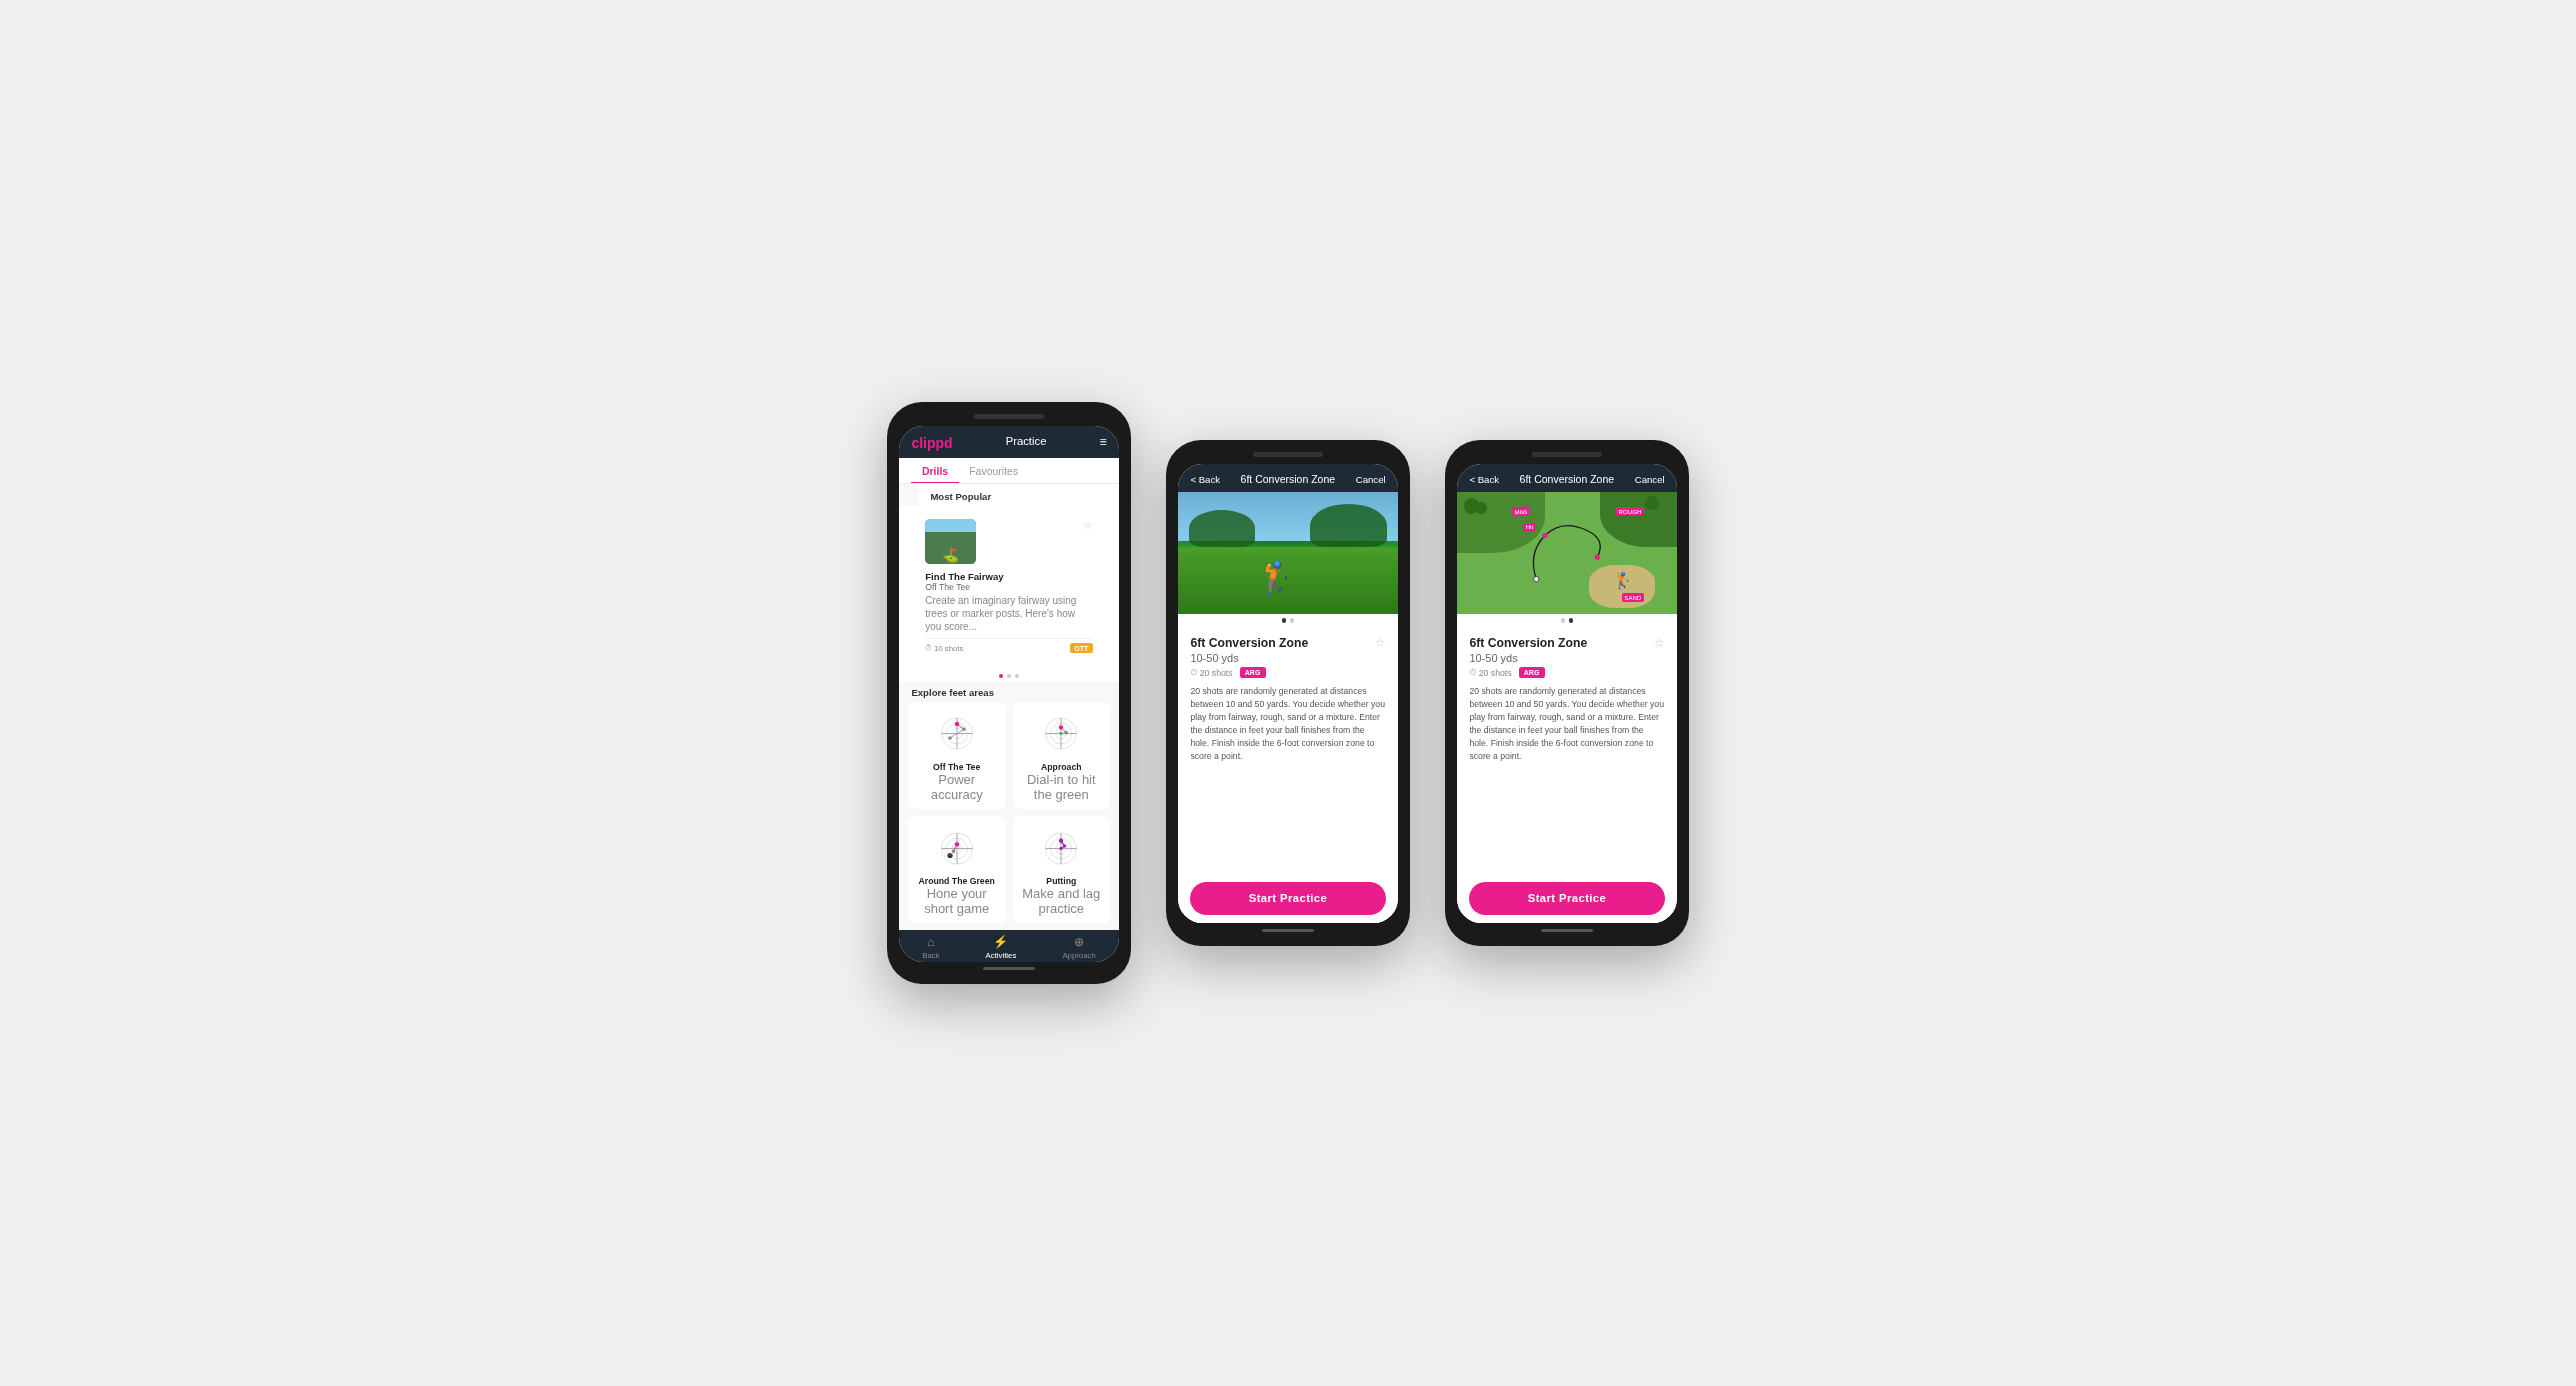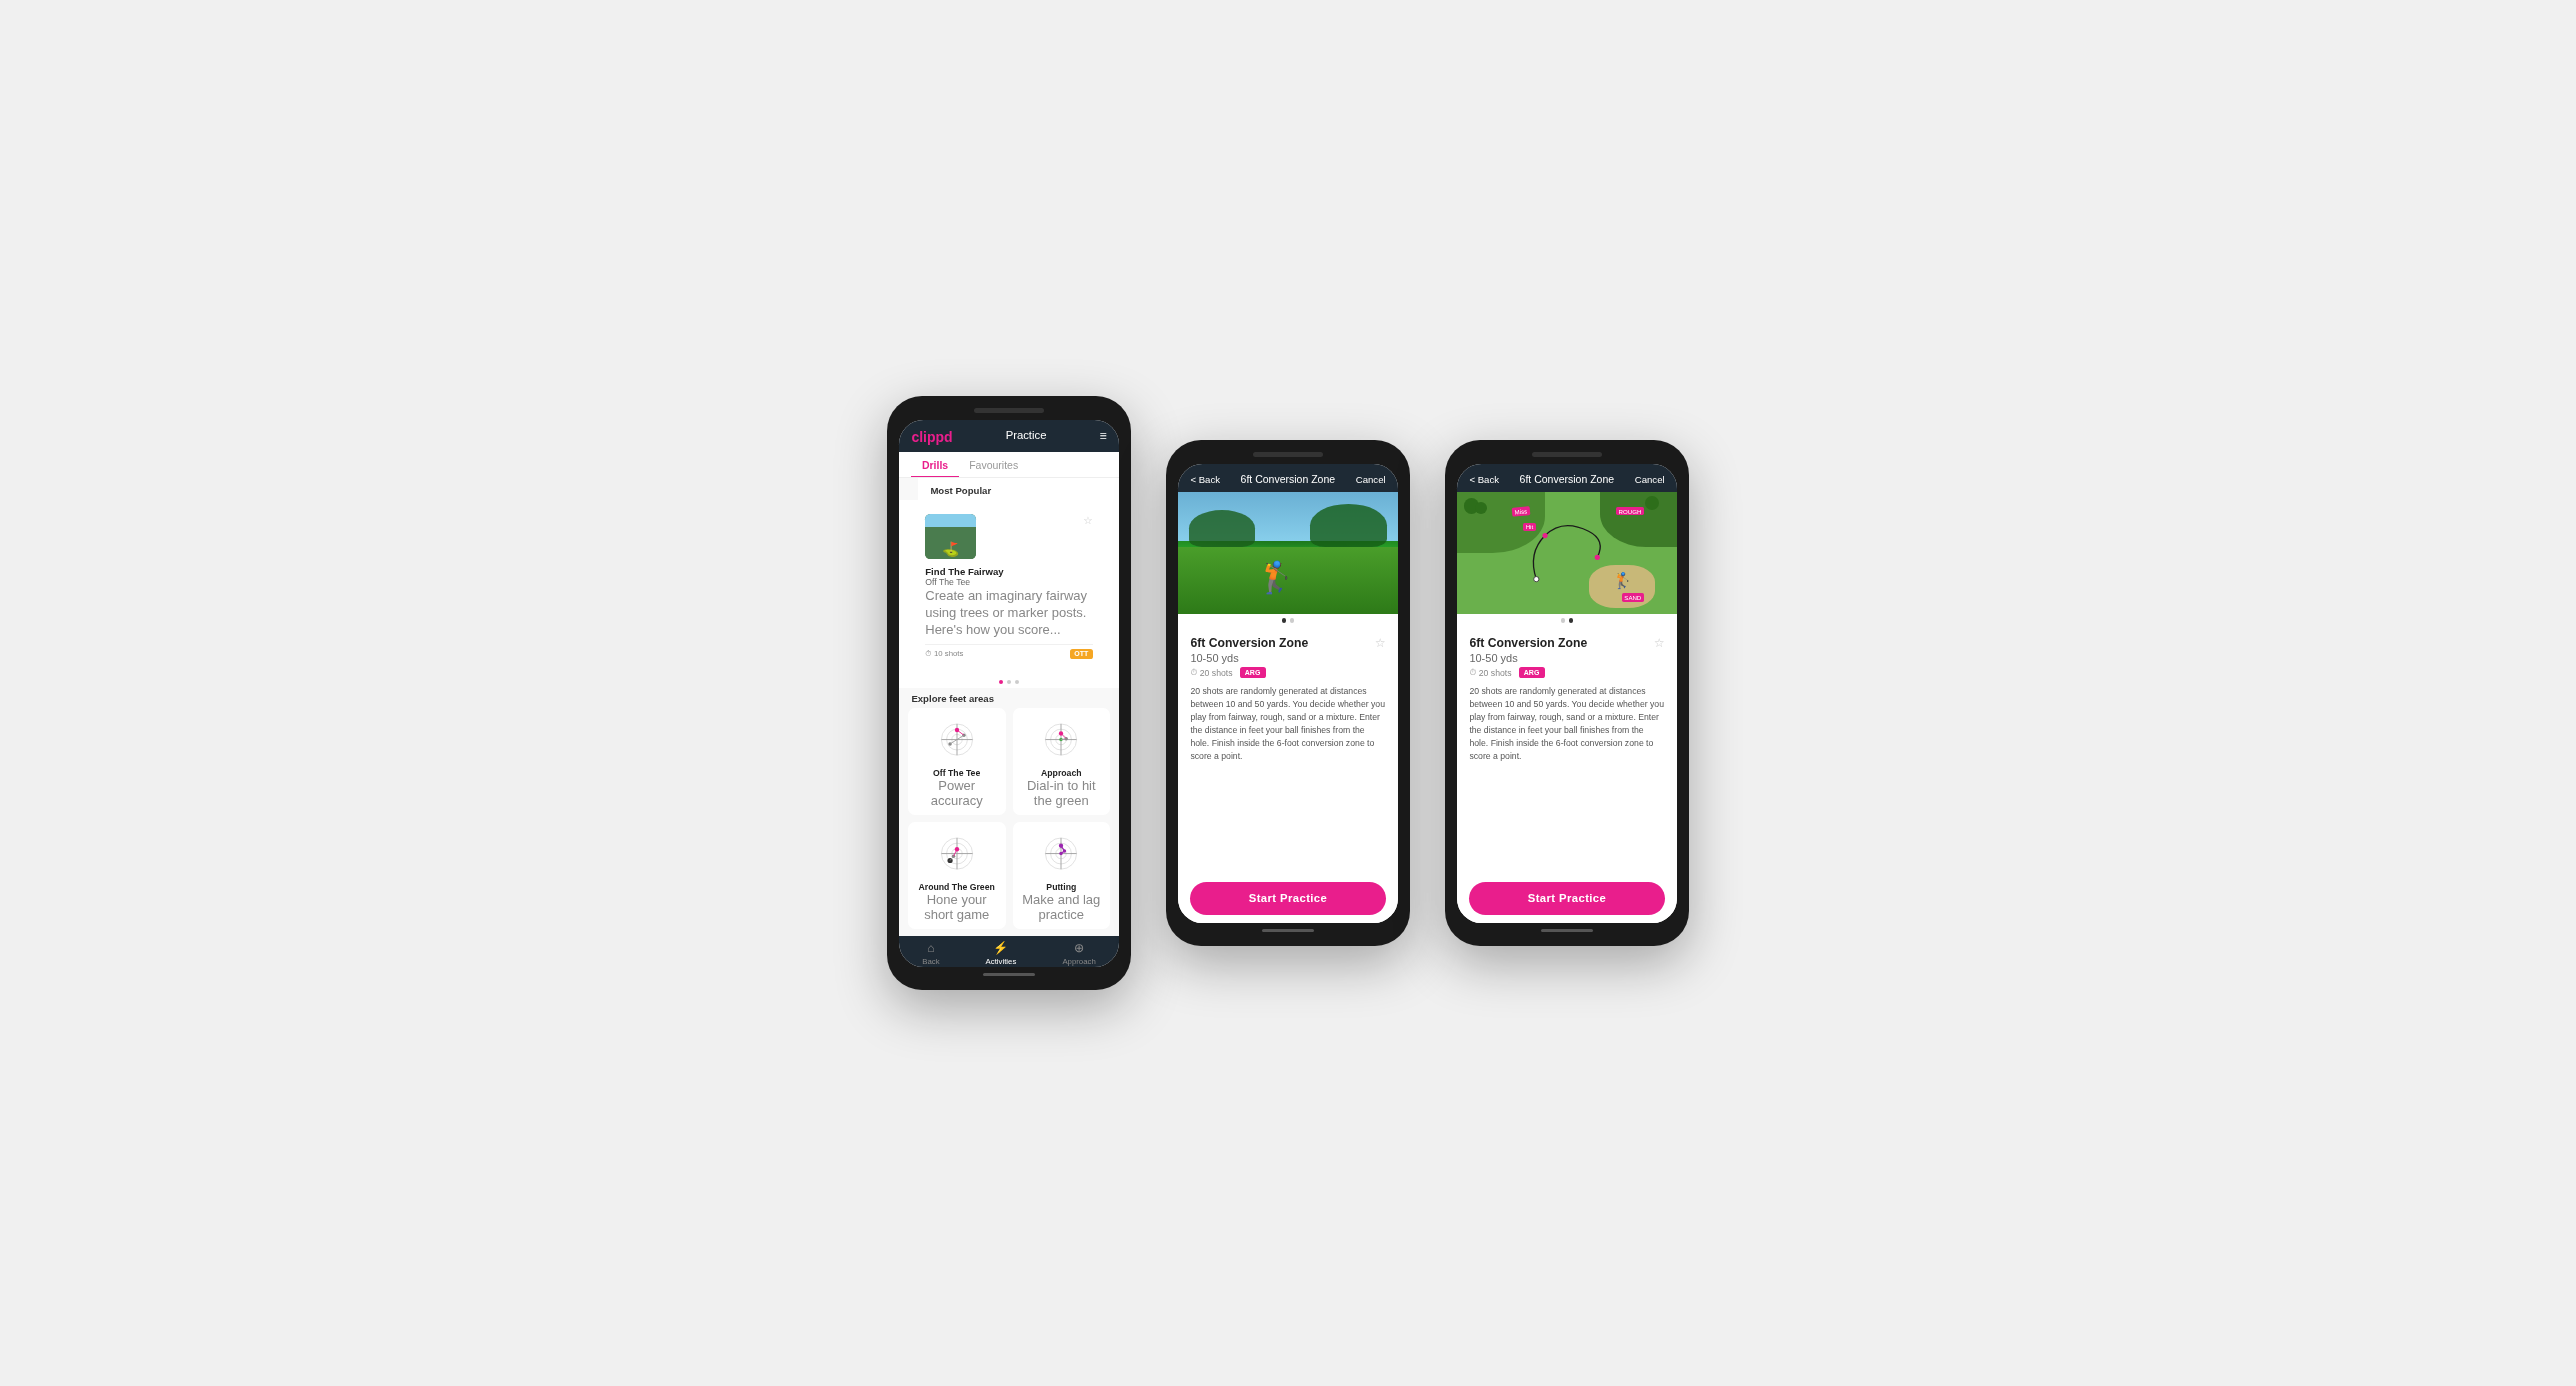--- a/index.html
+++ b/index.html
@@ -141,21 +141,21 @@
       font-size: 9.6px;
       font-weight: 700;
       color: #222;
     }
     .p1-card-subtitle {
       font-size: 8.7px;
       color: #666;
       margin-bottom: 1.7px;
     }
     .p1-card-desc {
-      font-size: 13px;
+      font-size: 10px;
       color: #888;
       line-height: 1.3;
     }
     .p1-card-fav {
       position: absolute;
       top: 8.7px;
       right: 8.7px;
       color: #ccc;
       font-size: 10.5px;
     }

